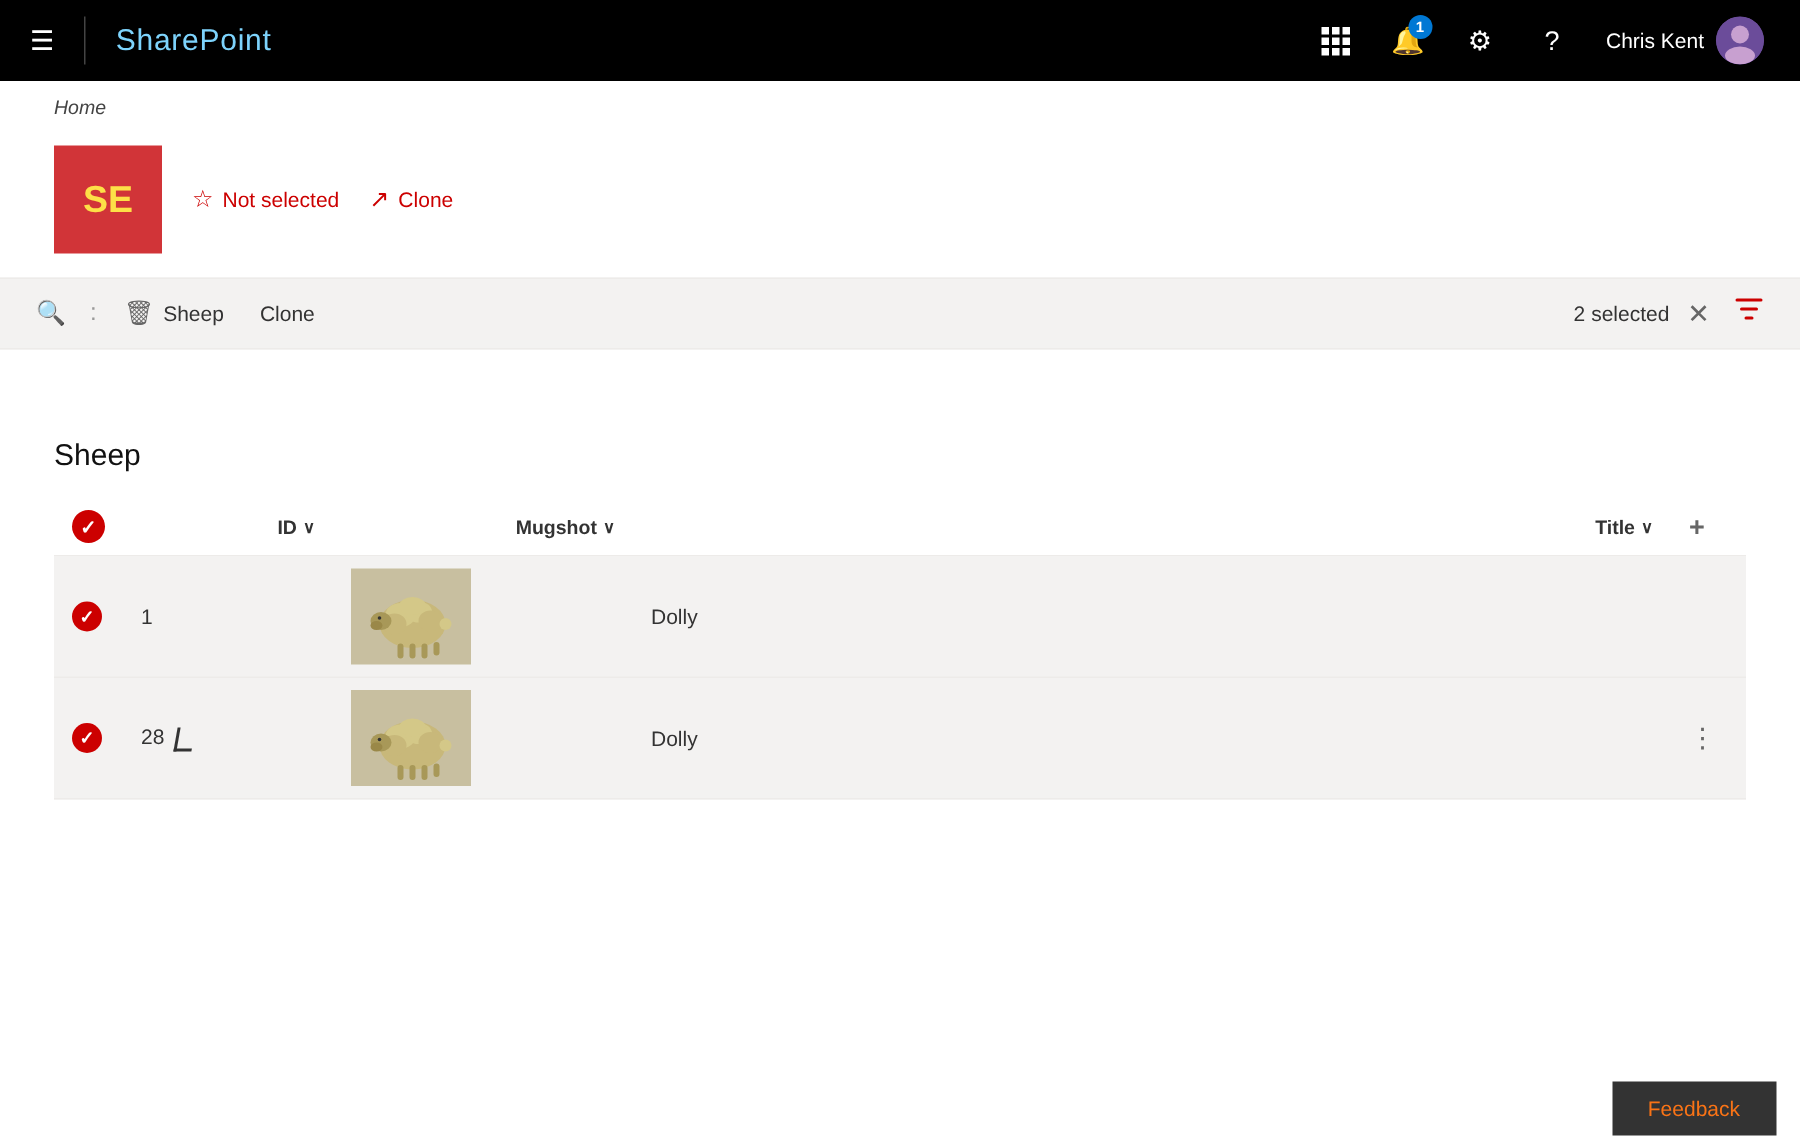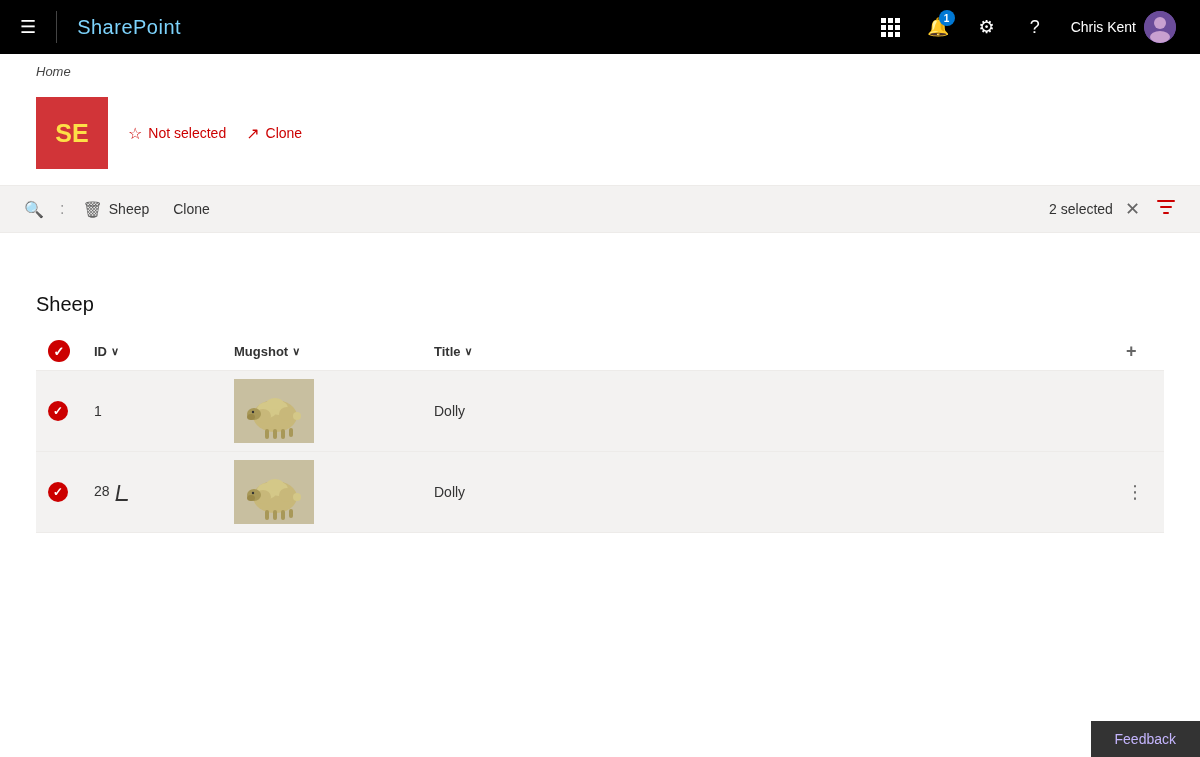--- a/index.html
+++ b/index.html
@@ -206,21 +206,21 @@
       border-bottom: 1px solid #edebe9;
     }
     .list-table th {
       padding: 8px 12px;
       text-align: left;
       font-size: 13px;
       font-weight: 600;
       color: #333;
     }
     .list-table th .col-header {
-      display: flex; align-items: center; gap: 4px; cursor: pointer;
+      display: flex; align-items: center; gap: 4px; cursor: pointer; justify-content: flex-end;
     }
     .col-check { width: 40px; text-align: center; }
     .col-id { width: 140px; }
     .col-mugshot { width: 200px; }
     .col-title { width: auto; }
     .col-actions { width: 40px; text-align: right; }
 
     .list-table tbody tr {
       border-bottom: 1px solid #edebe9;
       background: #f3f2f1;
@@ -276,23 +276,23 @@
       text-align: right;
       color: #666;
       font-size: 18px;
       cursor: pointer;
     }
 
     
     .feedback-btn {
       position: fixed;
       bottom: 0;
-      right: 0;
+      right: 16px;
       background: #333;
-      color: #c4b5fd;
+      color: #f97316;
       padding: 10px 24px;
       font-size: 14px;
       cursor: pointer;
       border: none;
     }
 
     
     .cursor-indicator {
       display: inline-block;
       width: 12px;

